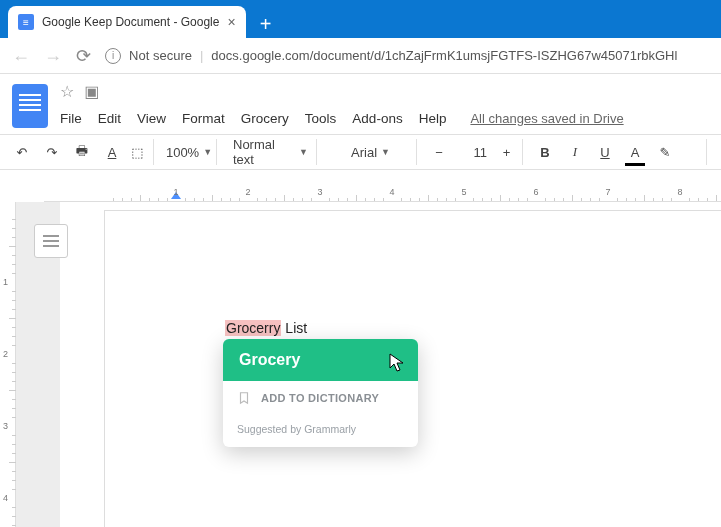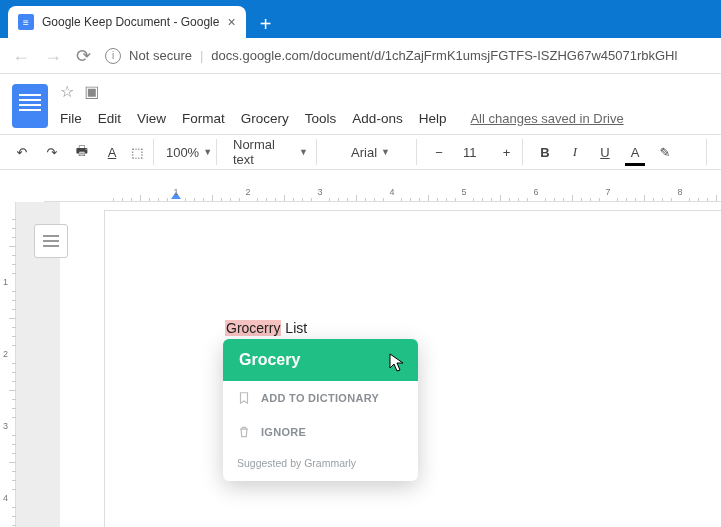--- a/index.html
+++ b/index.html
@@ -26,21 +26,21 @@
 .menubar .mi{cursor:pointer}
 .save-status{color:#666;text-decoration:underline;margin-left:8px;font-size:13px}
 .toolbar{height:36px;border-top:1px solid #e0e0e0;border-bottom:1px solid #e0e0e0;background:#fff;display:flex;align-items:center;padding:0 10px;gap:6px;font-size:13px;color:#444;margin-top:6px}
 .tb{display:flex;align-items:center;justify-content:center;min-width:24px;height:26px;cursor:pointer}
 .tb.sep-after{border-right:1px solid #e0e0e0;padding-right:8px;margin-right:4px}
 .tb-dd{display:flex;align-items:center;gap:4px;padding:0 6px}
 .tb-dd .arr{font-size:9px;color:#666}
 .zoom{min-width:50px}
 .style-dd{min-width:90px}
 .font-dd{min-width:90px}
-.fs-dd{min-width:36px;justify-content:flex-start}
+.fs-dd{min-width:36px;justify-content:flex-end}
 .bold{font-weight:bold}
 .ital{font-style:italic;font-family:Georgia,serif}
 .uline{text-decoration:underline}
 .tcolor{position:relative}
 .tcolor::after{content:"";position:absolute;left:2px;right:2px;bottom:-1px;height:3px;background:#000}
 .ruler-h{position:absolute;top:186px;left:44px;right:0;height:16px;background:#fff;border-bottom:1px solid #ddd;font-size:8px;color:#888;overflow:hidden}
 .rh-tick{width:9px;border-left:1px solid #ccc;height:4px;margin-top:12px}
 .rh-num{position:absolute;top:1px;font-size:9px;color:#777;transform:translateX(-50%)}
 .rh-ind{position:absolute;top:6px;width:0;height:0;border-left:5px solid transparent;border-right:5px solid transparent;border-bottom:7px solid #4d90fe;transform:translateX(-50%)}
 .ruler-v{position:absolute;top:202px;left:0;width:16px;bottom:0;background:#fff;border-right:1px solid #ddd}
@@ -268,21 +268,15 @@
             <path d="M1 1 L1 15 L5 11 L8 18 L11 17 L8 10 L14 10 Z" fill="#fff" stroke="#000" stroke-width="1"></path>
           </svg>
       </span>
     </div>
     <div class="popup-item">
       <svg viewBox="0 0 24 24" fill="none" stroke="#bbb" stroke-width="2">
           <path d="M6 3h12v18l-6-4-6 4z"></path>
         </svg>
       <span>ADD TO DICTIONARY</span>
     </div>
-    <div class="popup-item">
-      <svg viewBox="0 0 24 24" fill="none" stroke="#bbb" stroke-width="2">
-          <path d="M5 7h14M9 7V4h6v3M7 7l1 13h8l1-13"></path>
-        </svg>
-      <span>IGNORE</span>
-    </div>
     <div class="popup-foot">Suggested by Grammarly</div>
   </div>
 </div>
 
 </body></html>

